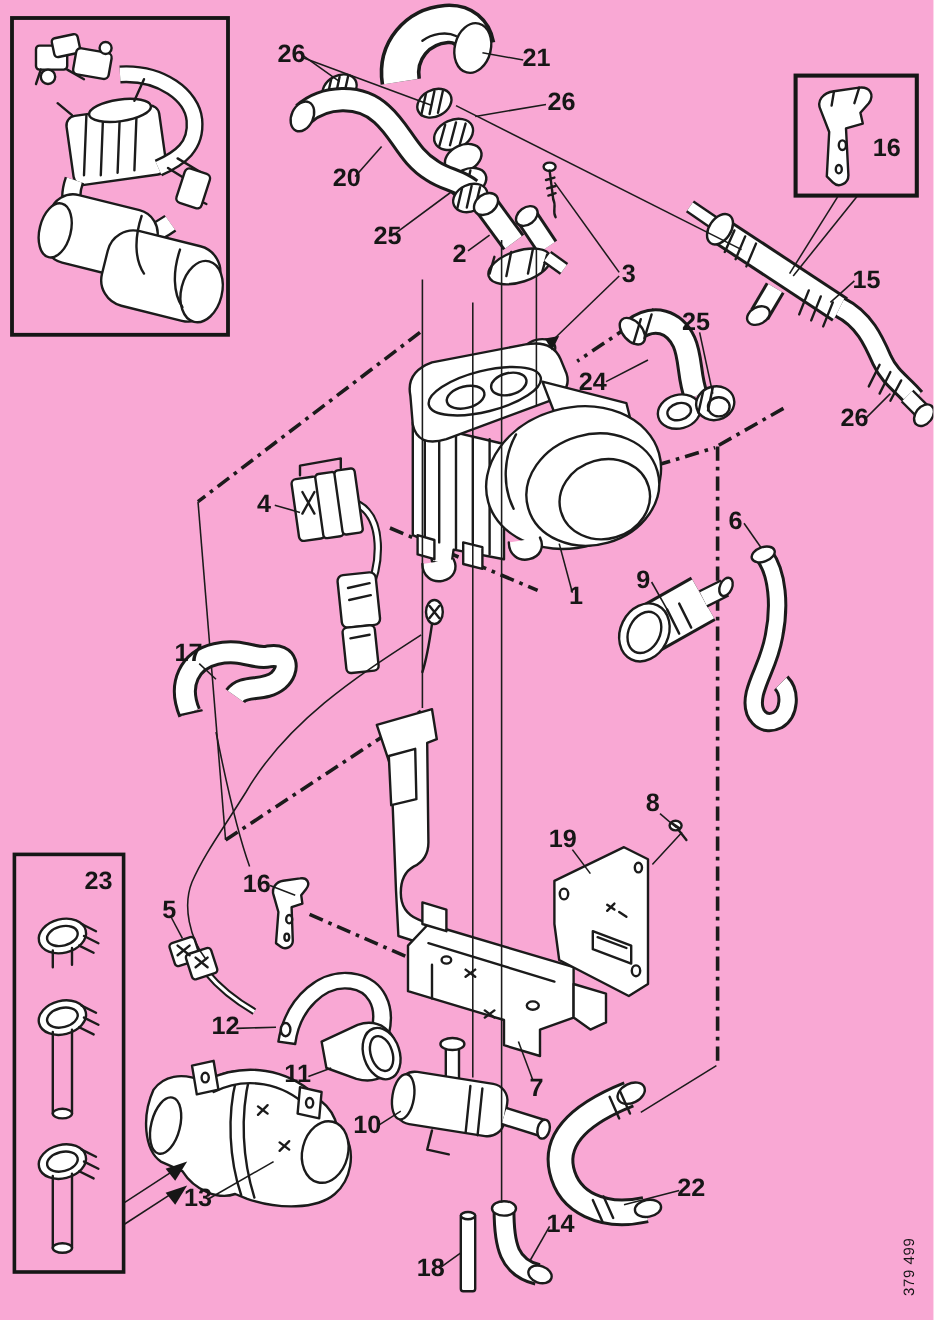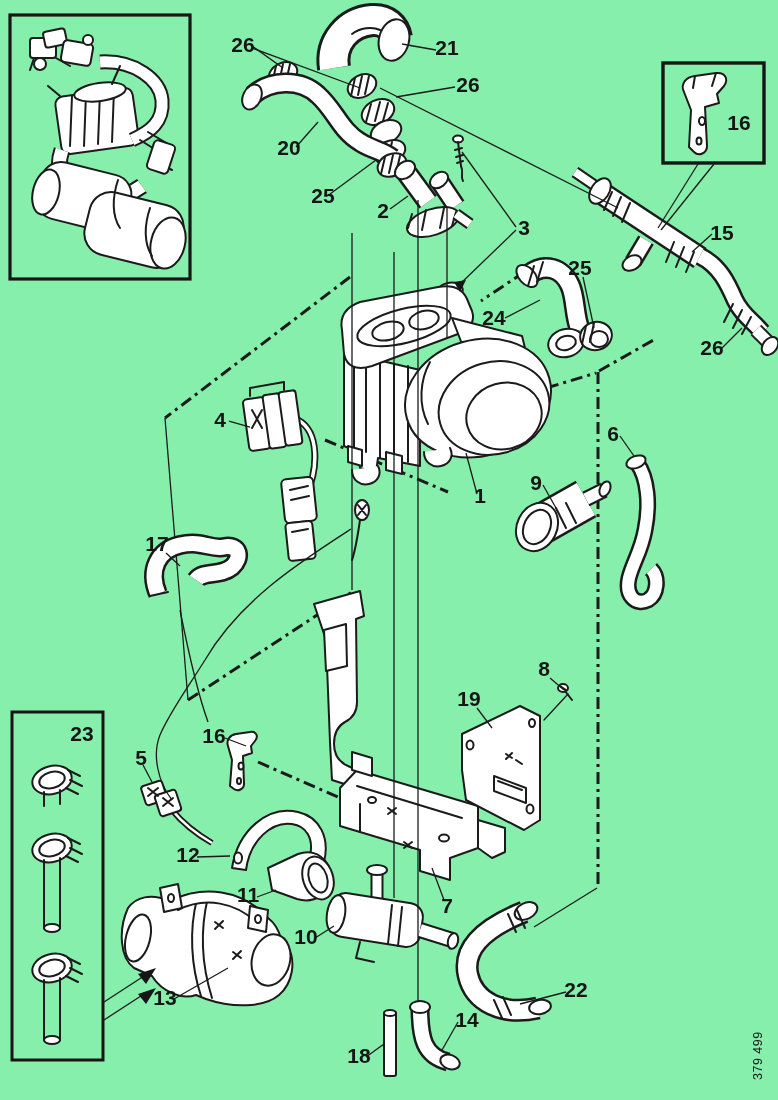--- a/index.html
+++ b/index.html
@@ -1,16 +1,16 @@
 <!DOCTYPE html>
 <html><head>
 <meta charset="utf-8">
 <style>
   html,body{margin:0;padding:0;background:#ffffff;}
-  .stage{position:relative;width:778px;height:1100px;background:#86efac;overflow:hidden;
+  .stage{position:relative;width:778px;height:1100px;background:#f9a8d4;overflow:hidden;
          font-family:"Liberation Sans",sans-serif;}
   svg{position:absolute;left:0;top:0;}
   .callout{font-family:"Liberation Sans",sans-serif;font-weight:bold;font-size:21px;fill:#161616;}
   .draw-no{font-family:"Liberation Sans",sans-serif;font-size:12.5px;fill:#161616;letter-spacing:.5px;}
   .ln{stroke:#1b1b1b;fill:none;stroke-width:1.3;}
   .ln2{stroke:#1b1b1b;fill:none;stroke-width:2;stroke-linecap:round;stroke-linejoin:round;}
   .lnw{stroke:#1b1b1b;fill:#fff;stroke-width:2;stroke-linecap:round;stroke-linejoin:round;}
   .dash{stroke:#1b1b1b;fill:none;stroke-width:3;stroke-dasharray:12 5 3 5;stroke-linecap:butt;}
   .tubeO{stroke:#1b1b1b;fill:none;stroke-linecap:butt;}
   .tubeI{stroke:#ffffff;fill:none;stroke-linecap:butt;}

